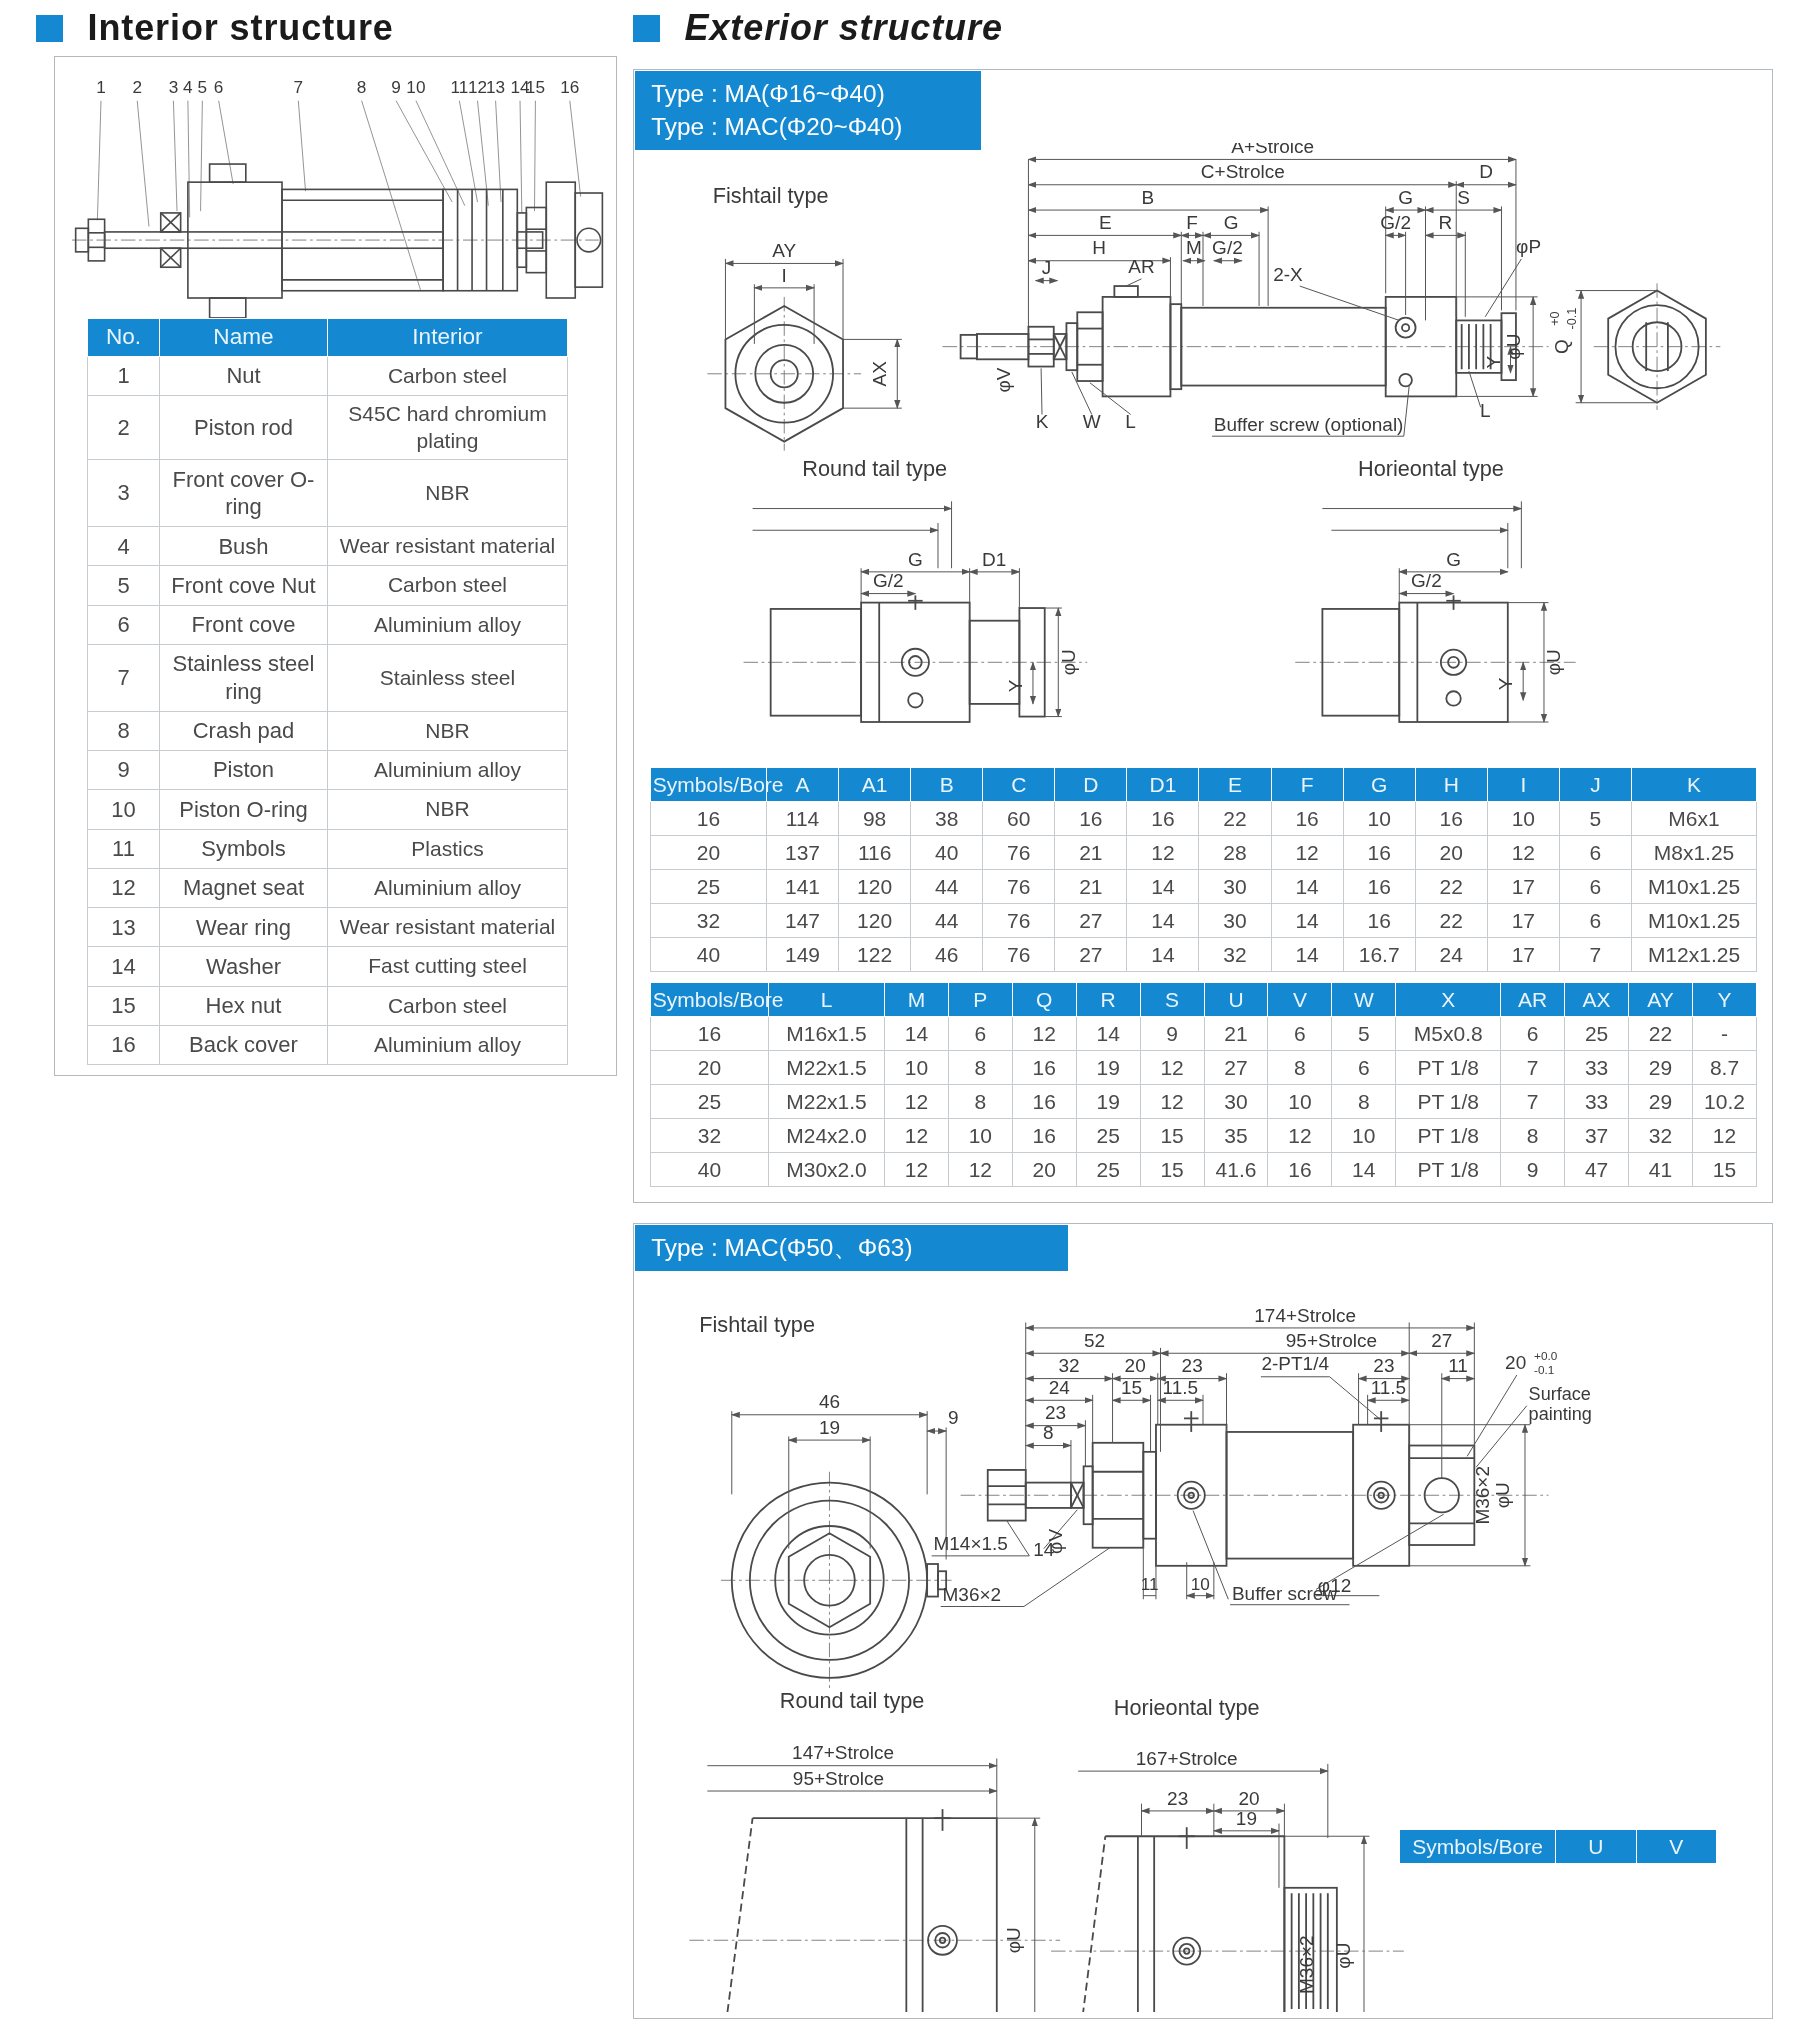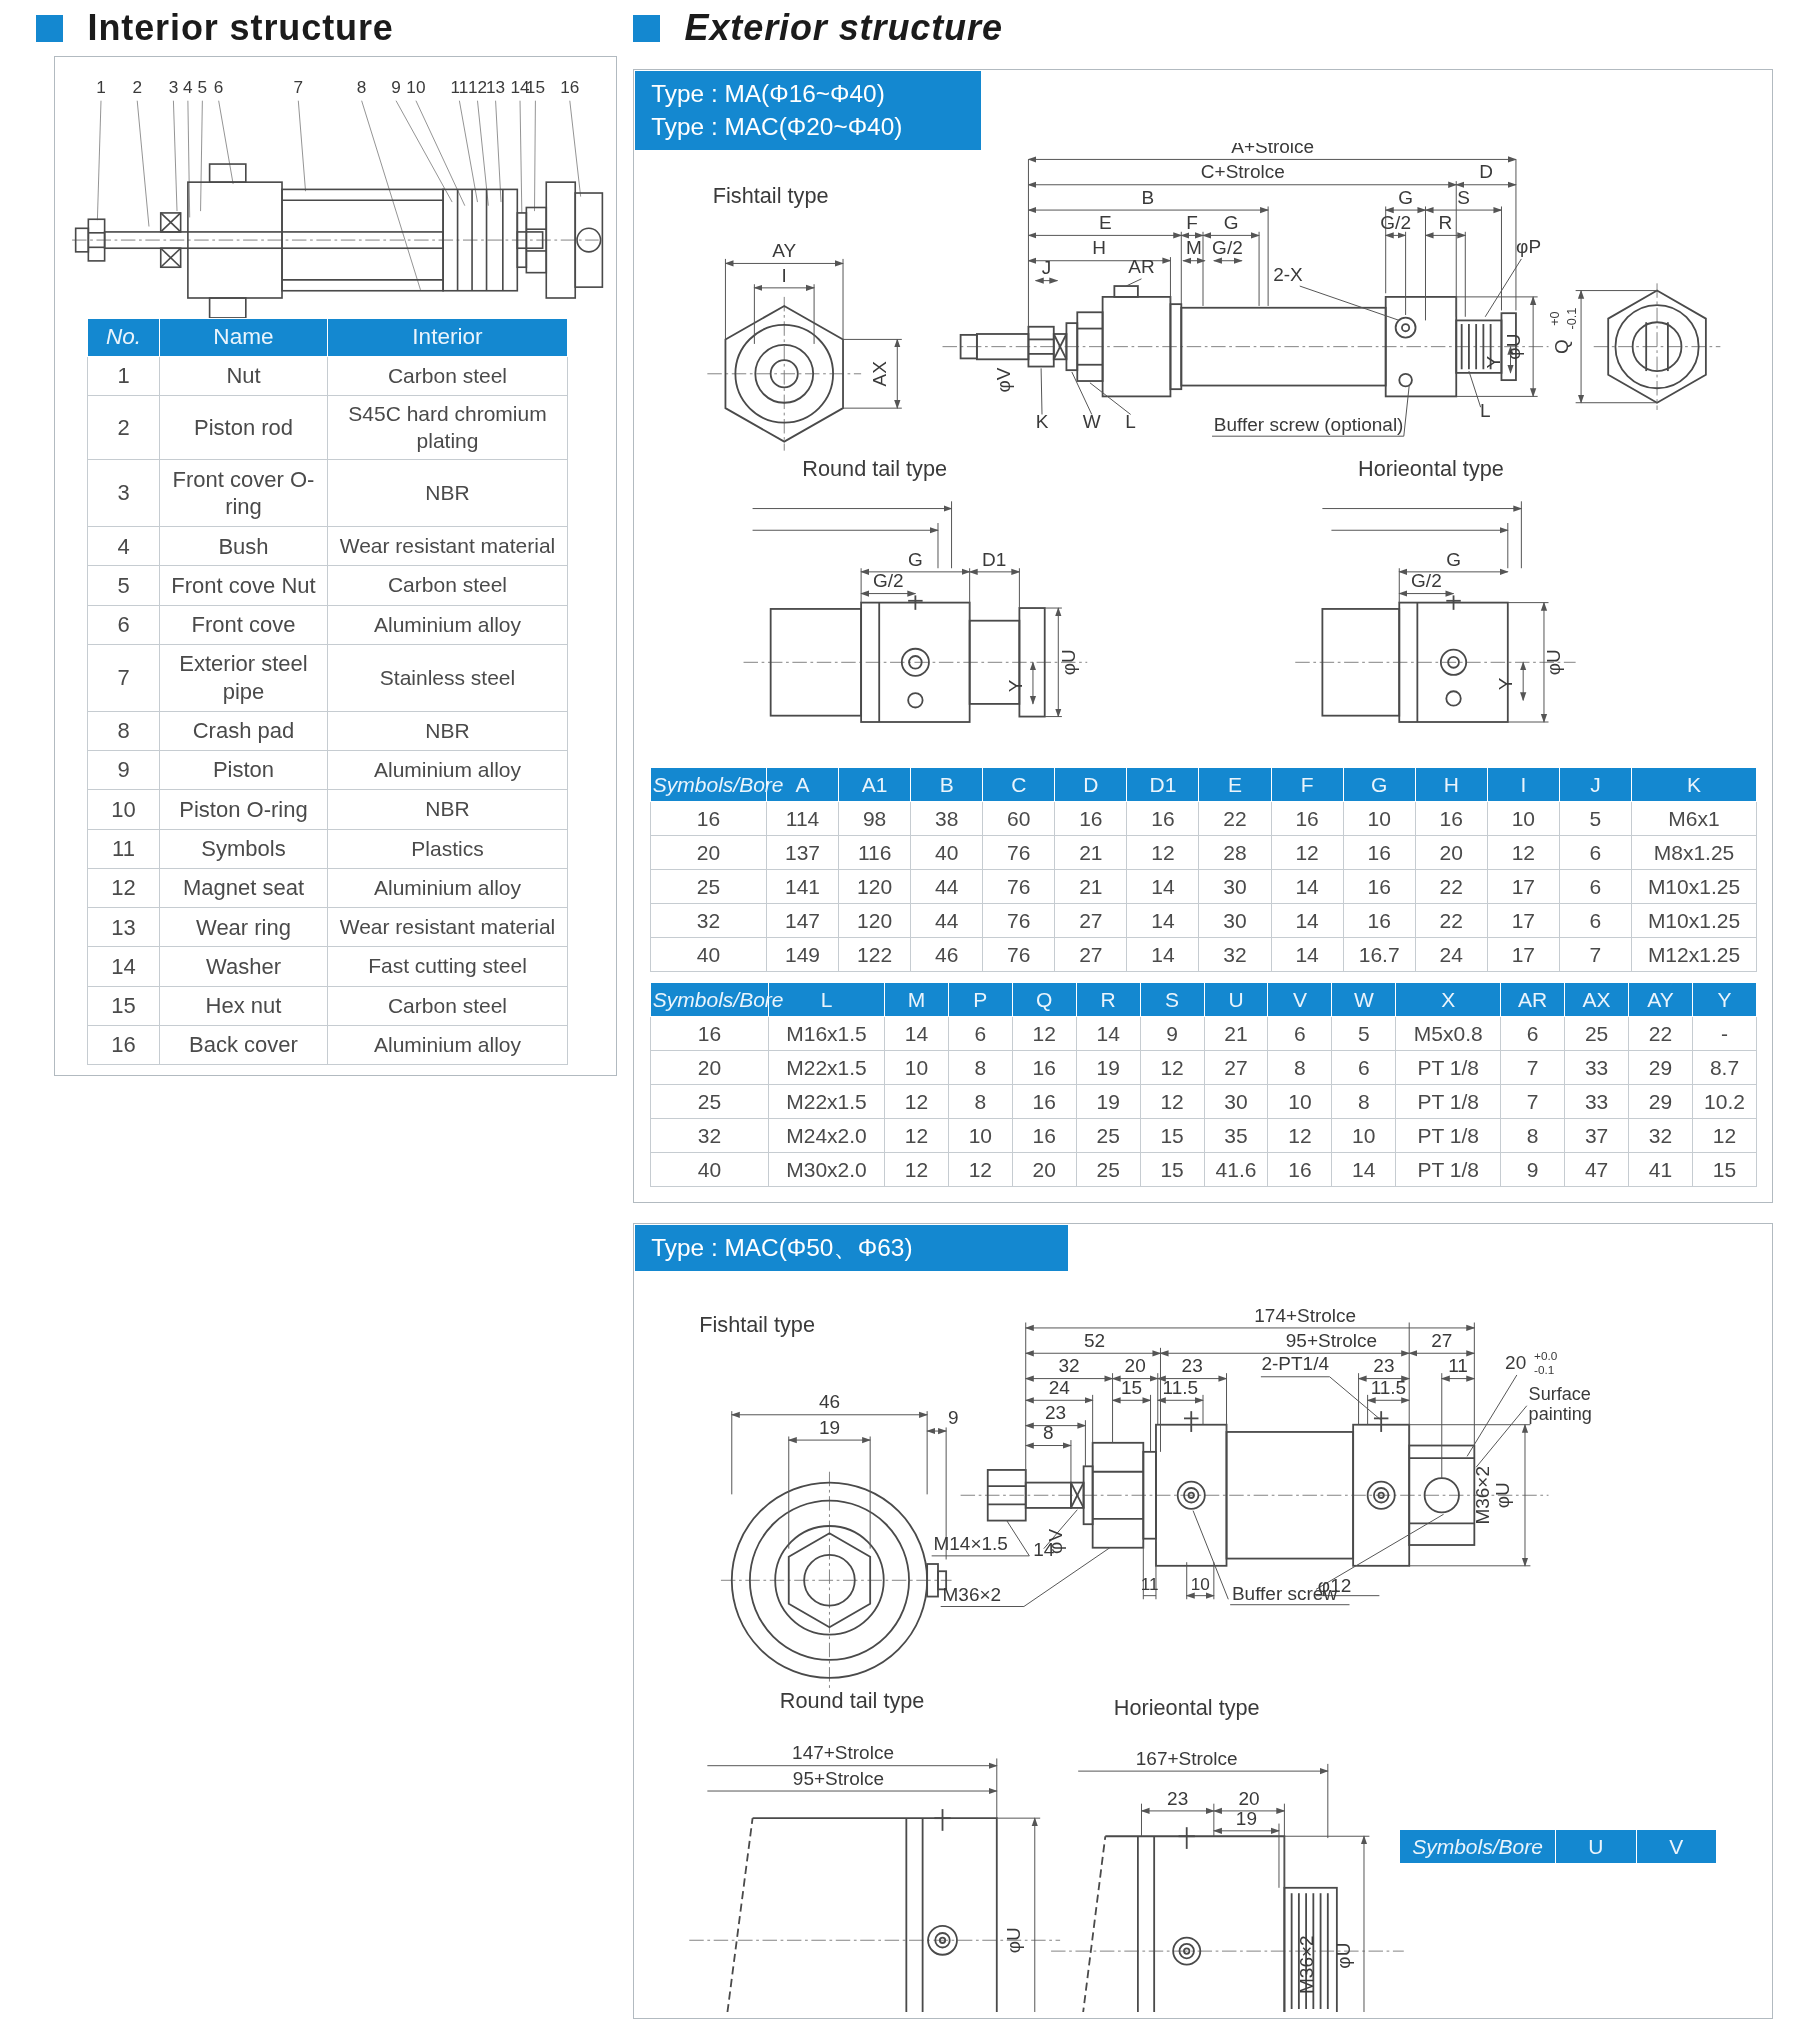--- a/index.html
+++ b/index.html
@@ -11,21 +11,21 @@
 .sec-title { position:absolute; display:flex; align-items:center; gap:14.5px; }
 .sec-title .sq { width:27px; height:27px; background:var(--accent); flex:0 0 auto; }
 .sec-title .t { font-size:36px; font-weight:bold; color:#1b1b1b; letter-spacing:0.9px;margin-left:10px; }
 .frame { position:absolute; border:1.8px solid #b2bac0; background:#fff; }
 .typebox { position:absolute; background:var(--accent); color:#fff; font-size:24.4px;
            line-height:33px; padding:6.3px 12.7px 6.3px 16.3px; }
 table.dim { border-collapse:collapse; width:100%; table-layout:fixed; text-align:center;
             position:absolute; background:#fff; }
 .dim th { background:var(--accent); color:#eaf4fc; font-weight:normal; border:1.8px solid #fff;
           font-size:21px; padding:4.5px 1.8px; }
-.dim th.corner { font-style:italic; }
+.dim th.corner { }
 .dim td { border:0.9px solid #c6ccd1; color:#4a4a4a; font-size:21px; padding:4.5px 1.8px; background:#fff; }
 table.parts th { font-size:22.6px; padding:5.4px 1.8px; }
 table.parts td { font-size:22px; padding:5.4px 3.6px; line-height:1.25; }
 table.parts td:last-child { font-size:21px; }
 table.small td { font-size:23.5px; padding:11px 1.8px; }
 svg text { font-family:"Liberation Sans",sans-serif; fill:#3a3a3a; }
 </style>
 </head>
 <body>
 
@@ -147,21 +147,21 @@
         <td>Front cove Nut</td>
         <td>Carbon steel</td>
       </tr>
       <tr>
         <td>6</td>
         <td>Front cove</td>
         <td>Aluminium alloy</td>
       </tr>
       <tr>
         <td>7</td>
-        <td>Exterior steel pipe</td>
+        <td>Stainless steel ring</td>
         <td>Stainless steel</td>
       </tr>
       <tr>
         <td>8</td>
         <td>Crash pad</td>
         <td>NBR</td>
       </tr>
       <tr>
         <td>9</td>
         <td>Piston</td>

